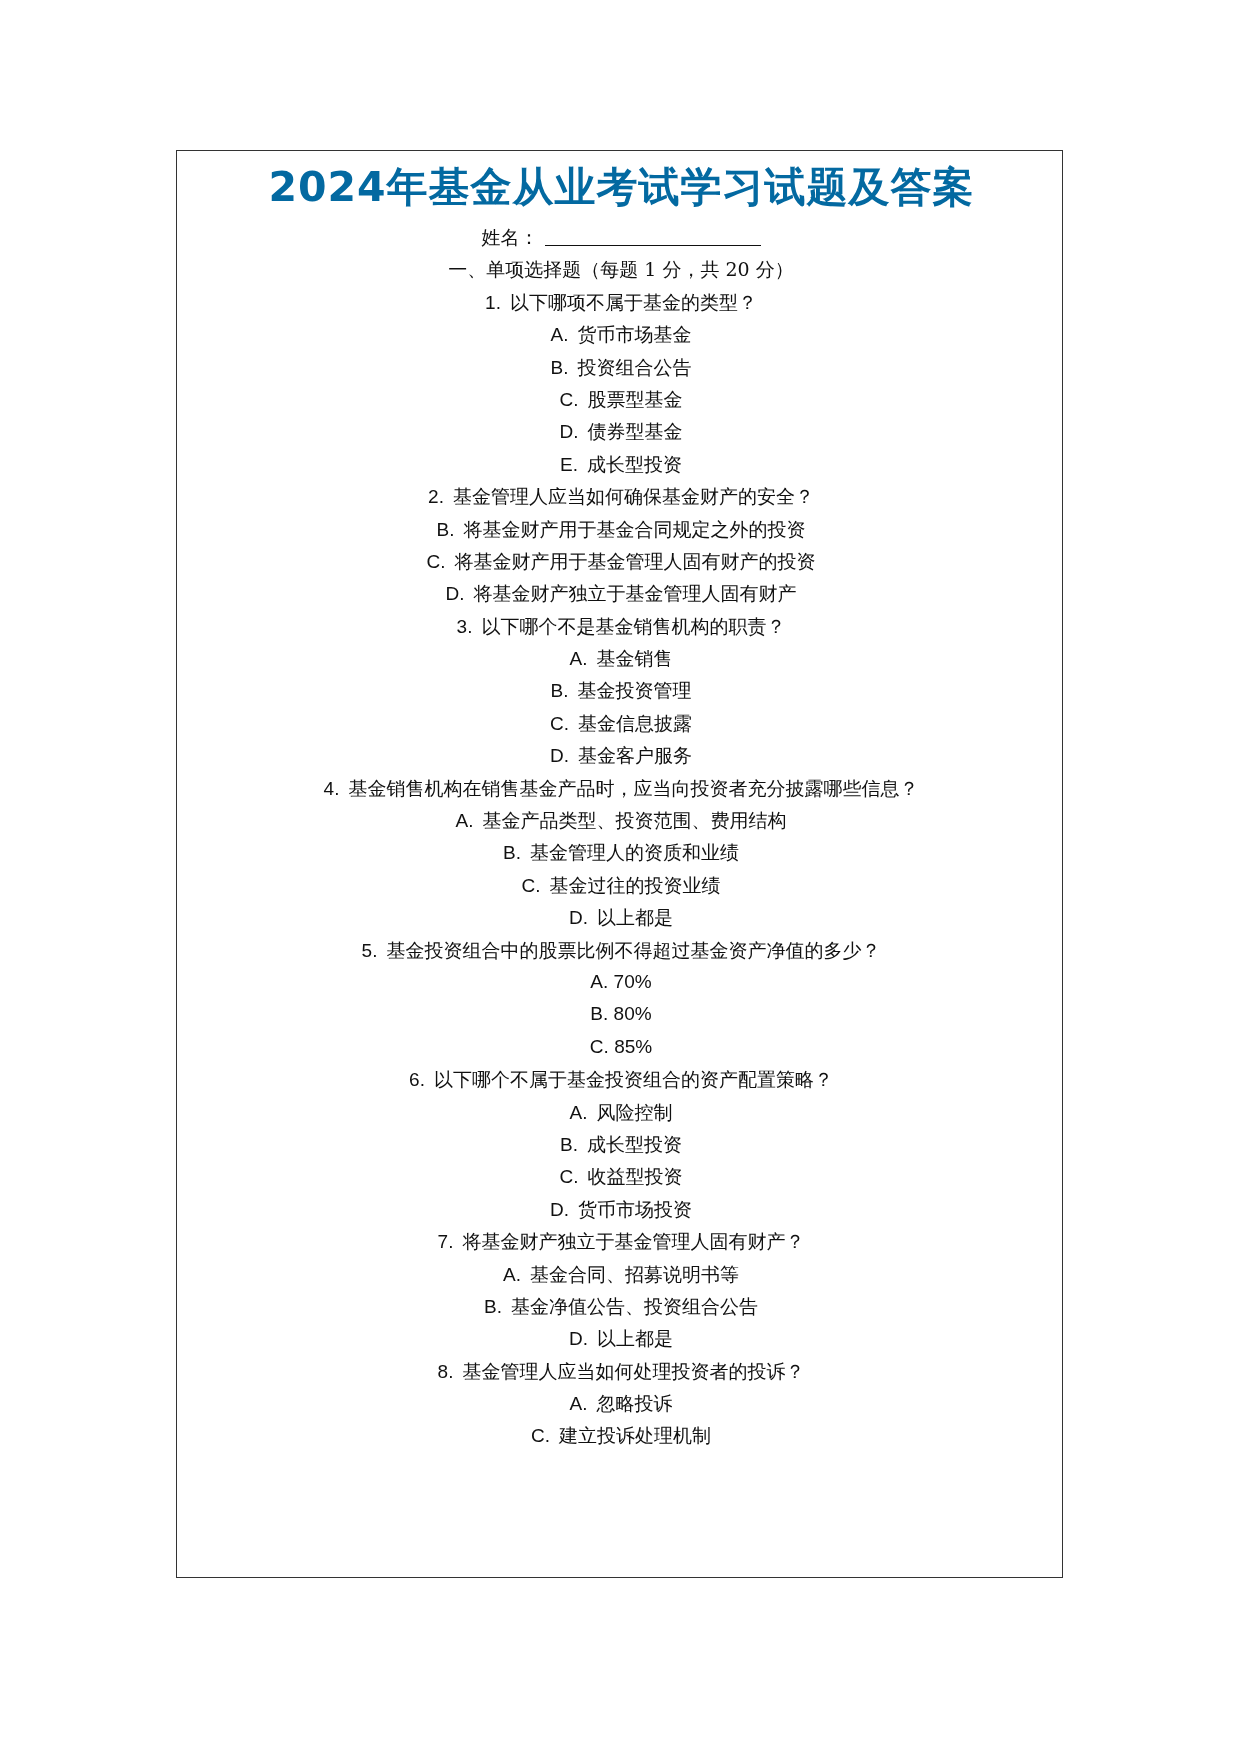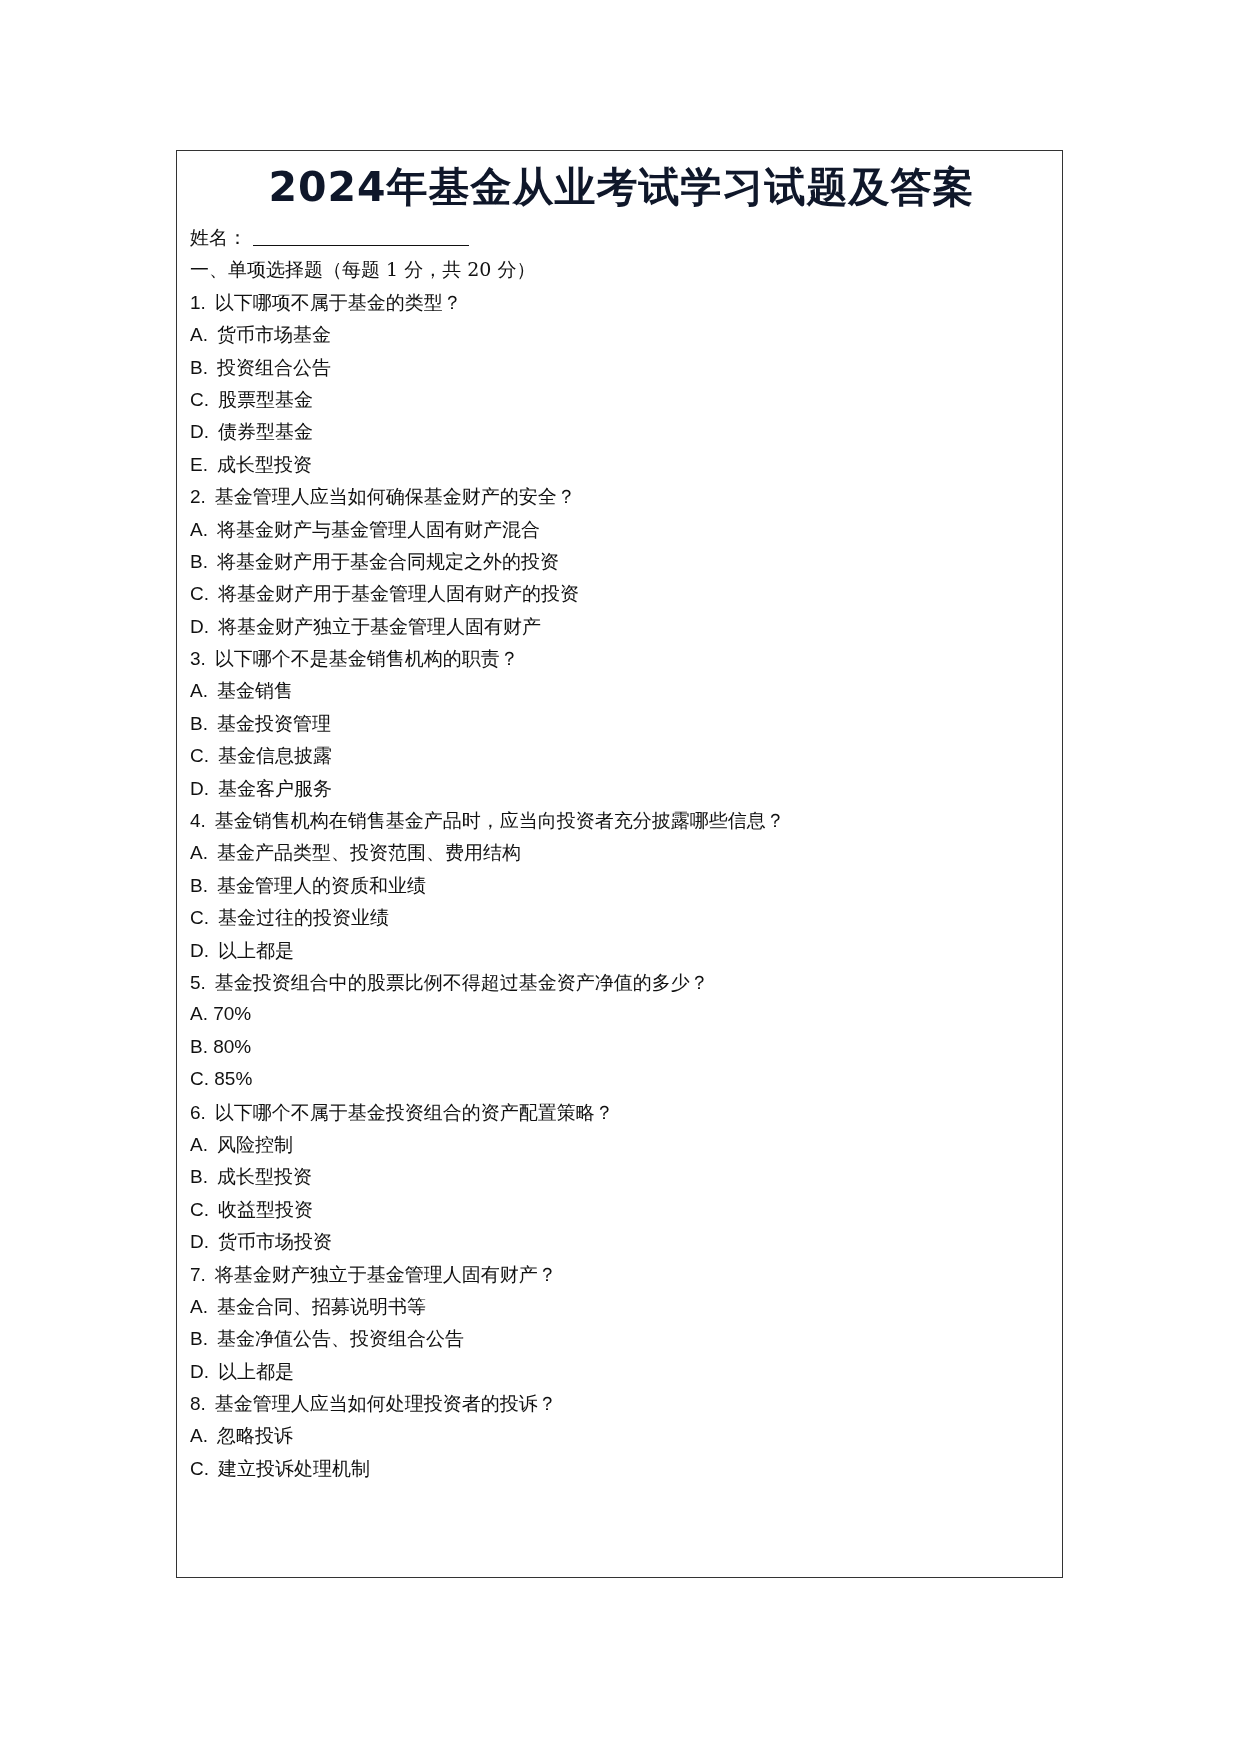--- a/index.html
+++ b/index.html
@@ -5,25 +5,25 @@
     html, body { margin: 0; padding: 0; background: #ffffff; }
     body { width: 1240px; height: 1753px; position: relative; overflow: hidden;
            font-family: "DejaVu Serif", "Liberation Serif", serif; color: #111; }
     .page-box {
       position: absolute; left: 176px; top: 150px; width: 887px; height: 1428px;
       border: 1.5px solid #333; box-sizing: border-box;
     }
     .title {
       position: absolute; left: 4px; right: 0; top: 8px; text-align: center;
       font-family: "DejaVu Sans", "Liberation Sans", sans-serif; font-weight: bold;
-      font-size: 41px; letter-spacing: 1px; color: #0f172a; line-height: 56px;
+      font-size: 41px; letter-spacing: 1px; color: #0369a1; line-height: 56px;
     }
     .content { position: absolute; left: 13px; top: 70px; right: 10px; }
     .line {
-      height: 32.4px; line-height: 32.4px; font-size: 19px; white-space: nowrap;
+      height: 32.4px; line-height: 32.4px; font-size: 19px; white-space: nowrap; text-align: center;
     }
     .label { font-family: "Liberation Sans", sans-serif; font-size: 19px; display: inline-block; }
     .label.spaced { margin-right: 9px; }
     .name-blank {
       display: inline-block; width: 216px; border-bottom: 1.5px solid #111;
       height: 20px; vertical-align: -2px; margin-left: 6px;
     }
     .latin { font-family: "Liberation Sans", sans-serif; }
   </style>
 </head>
@@ -39,21 +39,20 @@
     <div class="line">一、单项选择题（每题 1 分，共 20 分）</div>
 
     <div class="line"><span class="label spaced">1.</span><span>以下哪项不属于基金的类型？</span></div>
     <div class="line"><span class="label spaced">A.</span><span>货币市场基金</span></div>
     <div class="line"><span class="label spaced">B.</span><span>投资组合公告</span></div>
     <div class="line"><span class="label spaced">C.</span><span>股票型基金</span></div>
     <div class="line"><span class="label spaced">D.</span><span>债券型基金</span></div>
     <div class="line"><span class="label spaced">E.</span><span>成长型投资</span></div>
 
     <div class="line"><span class="label spaced">2.</span><span>基金管理人应当如何确保基金财产的安全？</span></div>
-    <div class="line"><span class="label spaced">A.</span><span>将基金财产与基金管理人固有财产混合</span></div>
     <div class="line"><span class="label spaced">B.</span><span>将基金财产用于基金合同规定之外的投资</span></div>
     <div class="line"><span class="label spaced">C.</span><span>将基金财产用于基金管理人固有财产的投资</span></div>
     <div class="line"><span class="label spaced">D.</span><span>将基金财产独立于基金管理人固有财产</span></div>
 
     <div class="line"><span class="label spaced">3.</span><span>以下哪个不是基金销售机构的职责？</span></div>
     <div class="line"><span class="label spaced">A.</span><span>基金销售</span></div>
     <div class="line"><span class="label spaced">B.</span><span>基金投资管理</span></div>
     <div class="line"><span class="label spaced">C.</span><span>基金信息披露</span></div>
     <div class="line"><span class="label spaced">D.</span><span>基金客户服务</span></div>
 

